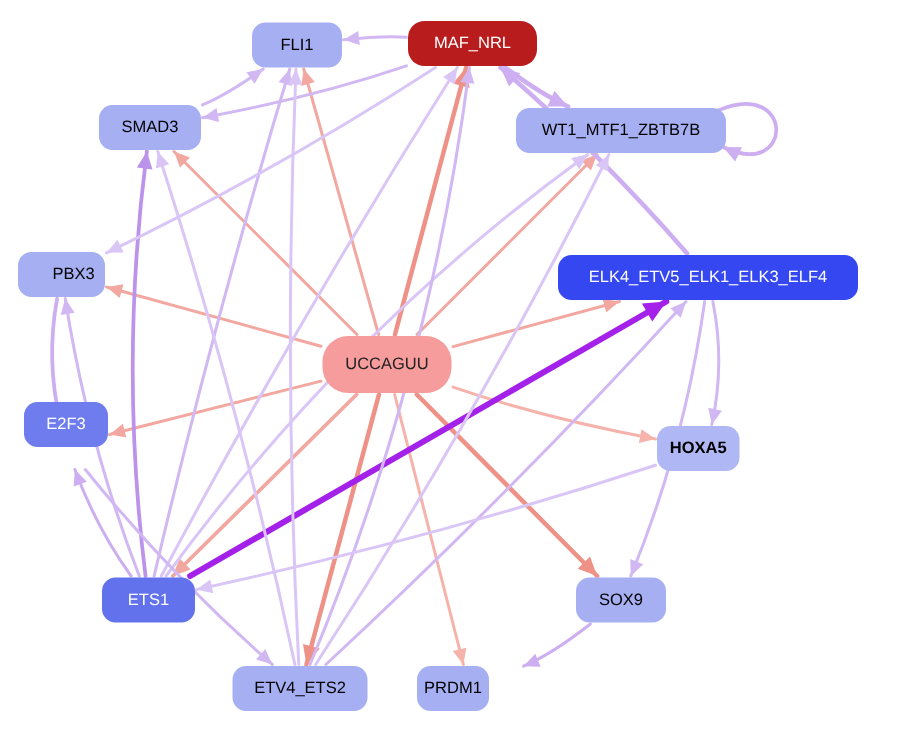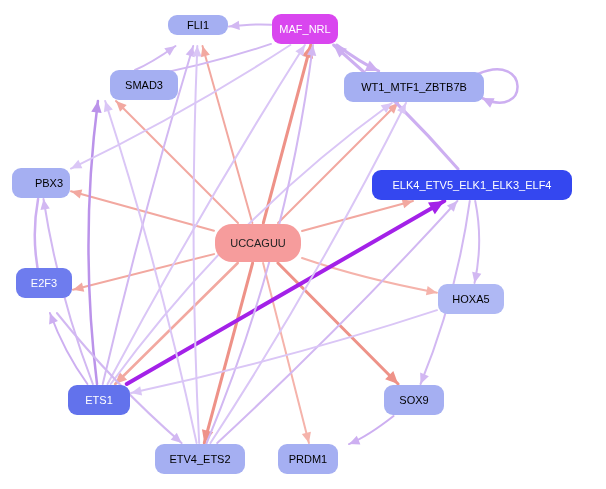--- a/index.html
+++ b/index.html
@@ -171,53 +171,53 @@
       <g>
         <path d="M 437 310.1523800567862 Q 287.620196664686 359.15062533923935 131 393.0697771911025" fill="none" stroke="#dac6f6" stroke-width="2" stroke-linecap="round"></path>
         <polygon points="131,393.0697771911025 140.16955084312886,386.27497496180433 142.1591793244091,395.46199724905705" fill="#dac6f6"></polygon>
       </g>
       <g>
         <path d="M 56.88145237379261 313 Q 114.7967978650852 384.9364168706587 181.59350146781426 443" fill="none" stroke="#d2b8f2" stroke-width="2" stroke-linecap="round"></path>
         <polygon points="181.59350146781426,443 170.66099117138003,439.72429875929447 176.82783077358988,432.6299285039007" fill="#d2b8f2"></polygon>
       </g>
     </svg>
   <div class="nodes-layer" id="nodes">
-      <div class="node" style="left: 168px; top: 15px; width: 60px; height: 20px; background: rgb(165, 175, 242); color: rgb(0, 0, 0);">
+      <div class="node" style="left: 168px; top: 15px; width: 60px; height: 30px; background: rgb(165, 175, 242); color: rgb(0, 0, 0);">
         <span>FLI1</span>
       </div>
-      <div class="node" style="left: 272px; top: 14px; width: 66px; height: 30px; background: #d946ef; color: rgb(255, 255, 255);">
+      <div class="node" style="left: 272px; top: 14px; width: 86px; height: 30px; background: #b91c1c; color: rgb(255, 255, 255); border-radius: 11px;">
         <span>MAF_NRL</span>
       </div>
-      <div class="node" style="left: 66px; top: 70px; width: 68px; height: 30px; background: rgb(165, 175, 242); color: rgb(0, 0, 0); margin-left: 44px;">
+      <div class="node" style="left: 66px; top: 70px; width: 68px; height: 30px; background: rgb(165, 175, 242); color: rgb(0, 0, 0);">
         <span>SMAD3</span>
       </div>
       <div class="node" style="left: 344px; top: 72px; width: 140px; height: 30px; background: rgb(165, 175, 242); color: rgb(0, 0, 0);">
         <span>WT1_MTF1_ZBTB7B</span>
       </div>
       <div class="node" style="left: 12px; top: 168px; width: 58px; height: 30px; background: rgb(165, 175, 242); color: rgb(0, 0, 0); padding-left: 16px;">
         <span>PBX3</span>
       </div>
       <div class="node" style="left: 372px; top: 170px; width: 200px; height: 30px; background: rgb(52, 71, 240); color: rgb(255, 255, 255);">
         <span>ELK4_ETV5_ELK1_ELK3_ELF4</span>
       </div>
       <div class="node" style="left: 215px; top: 224px; width: 86px; height: 38px; background: rgb(246, 156, 156); color: rgb(34, 34, 34); border-radius: 17px;">
         <span>UCCAGUU</span>
       </div>
       <div class="node" style="left: 16px; top: 268px; width: 56px; height: 30px; background: rgb(110, 124, 238); color: rgb(255, 255, 255);">
         <span>E2F3</span>
       </div>
-      <div class="node" style="left: 438px; top: 284px; width: 66px; height: 30px; background: rgb(175, 184, 244); color: rgb(0, 0, 0);">
+      <div class="node" style="left: 438px; top: 284px; width: 55px; height: 30px; background: rgb(175, 184, 244); color: rgb(0, 0, 0); font-weight: bold;">
         <span>HOXA5</span>
       </div>
       <div class="node" style="left: 68px; top: 385px; width: 62px; height: 30px; background: rgb(98, 114, 236); color: rgb(255, 255, 255); justify-content: center;">
         <span>ETS1</span>
       </div>
       <div class="node" style="left: 384px; top: 385px; width: 60px; height: 30px; background: rgb(165, 175, 242); color: rgb(0, 0, 0);">
         <span>SOX9</span>
       </div>
       <div class="node" style="left: 155px; top: 444px; width: 90px; height: 30px; background: rgb(165, 175, 242); color: rgb(0, 0, 0);">
         <span>ETV4_ETS2</span>
       </div>
-      <div class="node" style="left: 278px; top: 444px; width: 60px; height: 30px; background: rgb(165, 175, 242); color: rgb(0, 0, 0);">
+      <div class="node" style="left: 278px; top: 444px; width: 48px; height: 30px; background: rgb(165, 175, 242); color: rgb(0, 0, 0);">
         <span>PRDM1</span>
       </div>
     </div>
 </div>
 
 </body></html>

